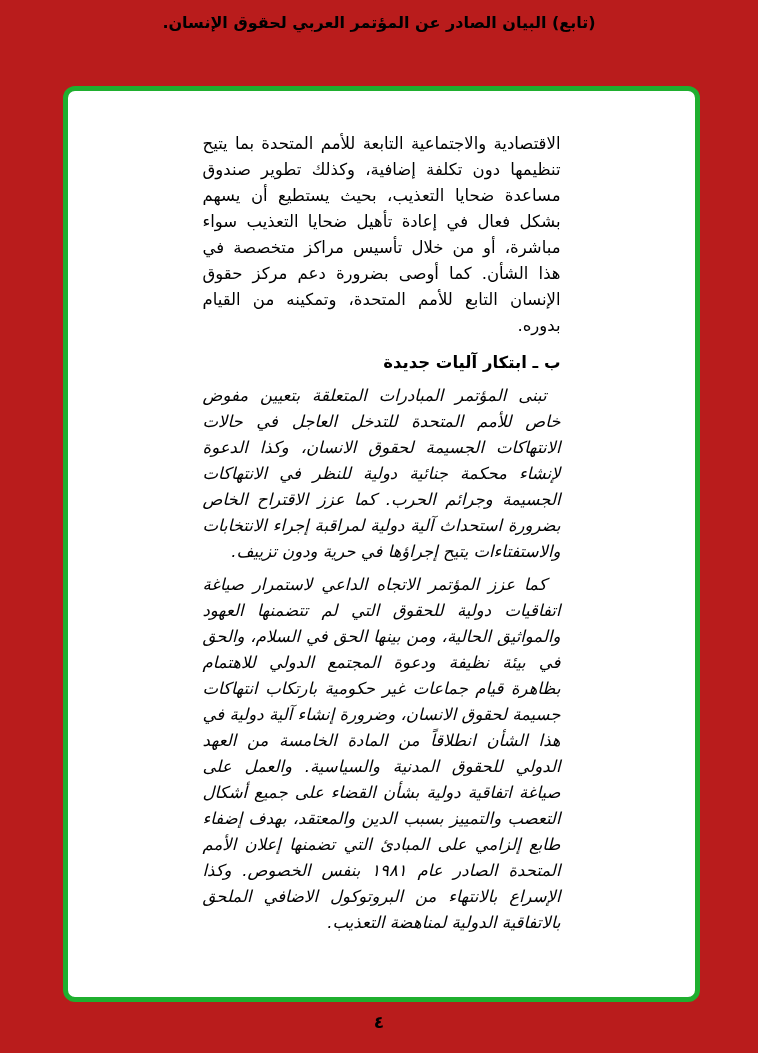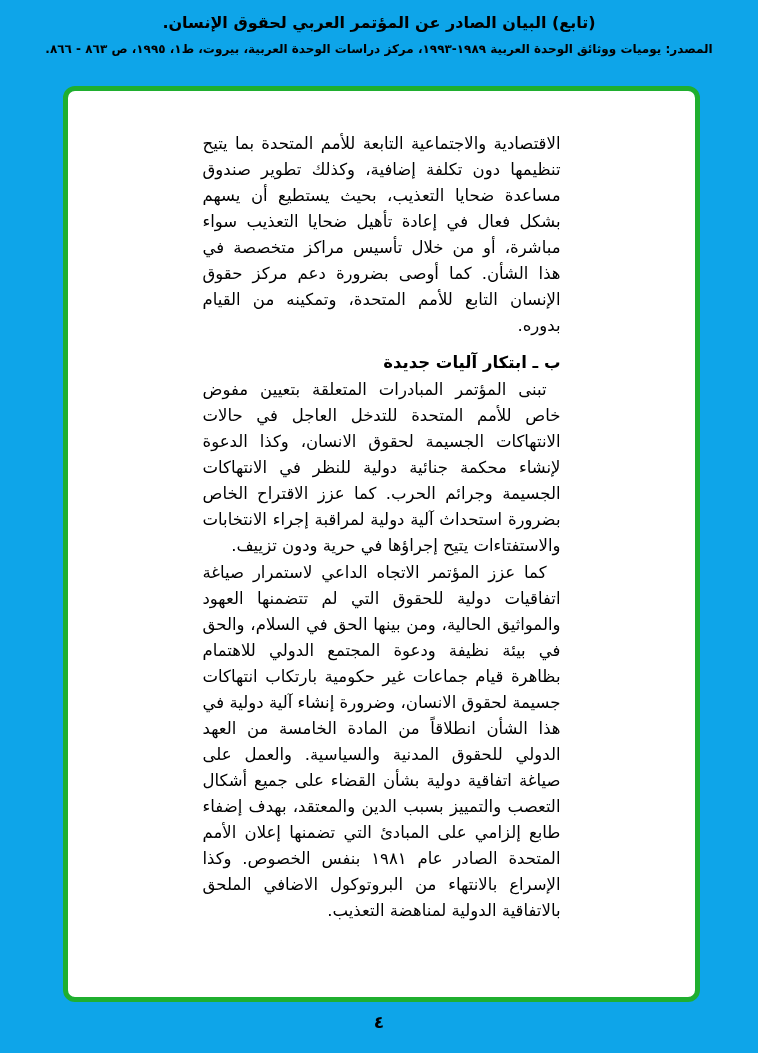--- a/index.html
+++ b/index.html
@@ -4,21 +4,21 @@
 <style>
   html, body {
     margin: 0;
     padding: 0;
     background: #ffffff;
   }
   .page {
     position: relative;
     width: 758px;
     height: 1053px;
-    background: #0ea5e9;
+    background: #b91c1c;
     font-family: "DejaVu Sans", sans-serif;
     color: #000000;
     overflow: hidden;
   }
   .doc-header {
     padding-top: 12px;
     text-align: center;
     direction: rtl;
   }
   .doc-title {
@@ -49,21 +49,21 @@
     margin: 40px auto 0 auto;
     direction: rtl;
     text-align: justify;
     text-justify: inter-word;
   }
   .para {
     margin: 0;
     font-size: 16.5px;
     line-height: 26px;
   }
-  .para.follows { margin-top: 1px; }
+  .para.follows { margin-top: 7px; font-style: italic; }
   .para.indent { text-indent: 14px; }
   .heading {
     margin: 10px 0 0 0;
     font-size: 16.5px;
     font-weight: bold;
     line-height: 27px;
   }
   .page-footer {
     position: absolute;
     left: 0;
@@ -76,21 +76,20 @@
     font-weight: bold;
   }
 </style>
 </head>
 <body>
 
 <div class="page">
 
   <header class="doc-header">
     <div class="doc-title">(تابع) البيان الصادر عن المؤتمر العربي لحقوق الإنسان.</div>
-    <div class="doc-source">المصدر: يوميات ووثائق الوحدة العربية ١٩٨٩-١٩٩٣، مركز دراسات الوحدة العربية، بيروت، ط١،  ١٩٩٥، ص ٨٦٣ - ٨٦٦.</div>
   </header>
 
   <div class="content-frame" style="border-color: rgb(31, 175, 47);">
     <div class="text-col">
 
       <p class="para">الاقتصادية والاجتماعية التابعة للأمم المتحدة بما يتيح تنظيمها دون تكلفة إضافية، وكذلك تطوير صندوق مساعدة ضحايا التعذيب، بحيث يستطيع أن يسهم بشكل فعال في إعادة تأهيل ضحايا التعذيب سواء مباشرة، أو من خلال تأسيس مراكز متخصصة في هذا الشأن. كما أوصى بضرورة دعم مركز حقوق الإنسان التابع للأمم المتحدة، وتمكينه من القيام بدوره.</p>
 
       <h3 class="heading">ب ـ ابتكار آليات جديدة</h3>
 
       <p class="para follows indent">تبنى المؤتمر المبادرات المتعلقة بتعيين مفوض خاص للأمم المتحدة للتدخل العاجل في حالات الانتهاكات الجسيمة لحقوق الانسان، وكذا الدعوة لإنشاء محكمة جنائية دولية للنظر في الانتهاكات الجسيمة وجرائم الحرب. كما عزز الاقتراح الخاص بضرورة استحداث آلية دولية لمراقبة إجراء الانتخابات والاستفتاءات يتيح إجراؤها في حرية ودون تزييف.</p>

